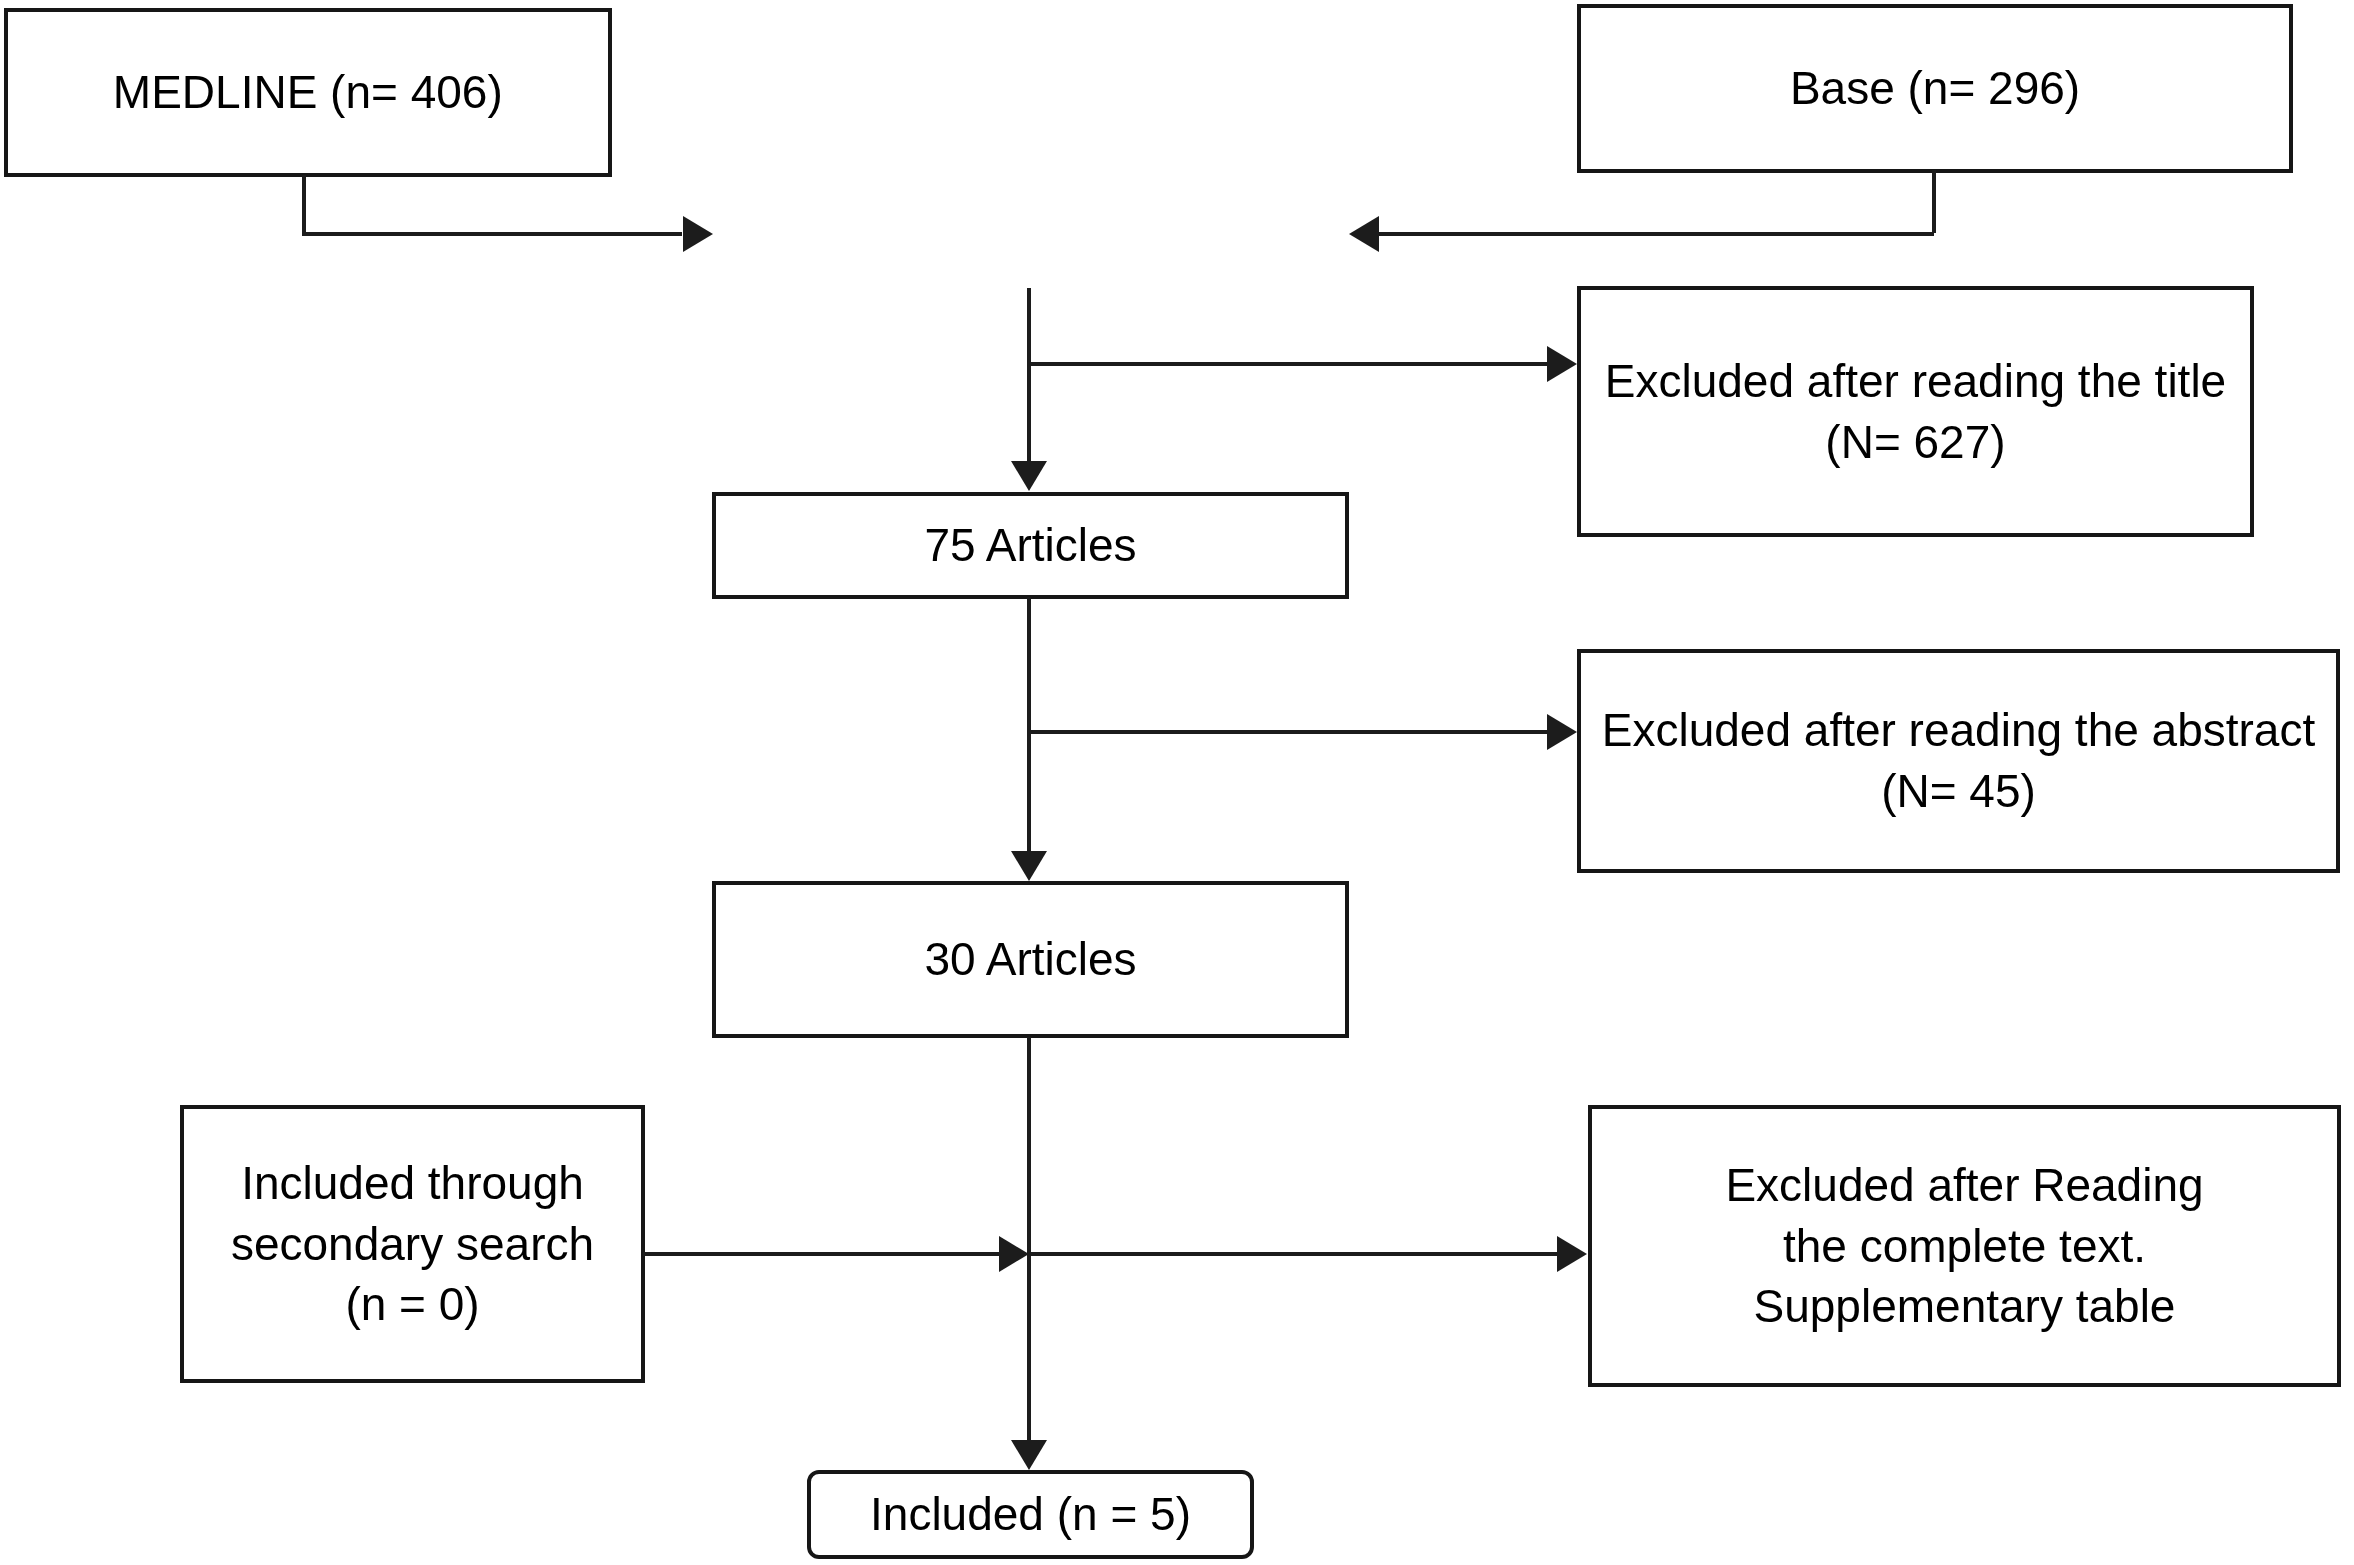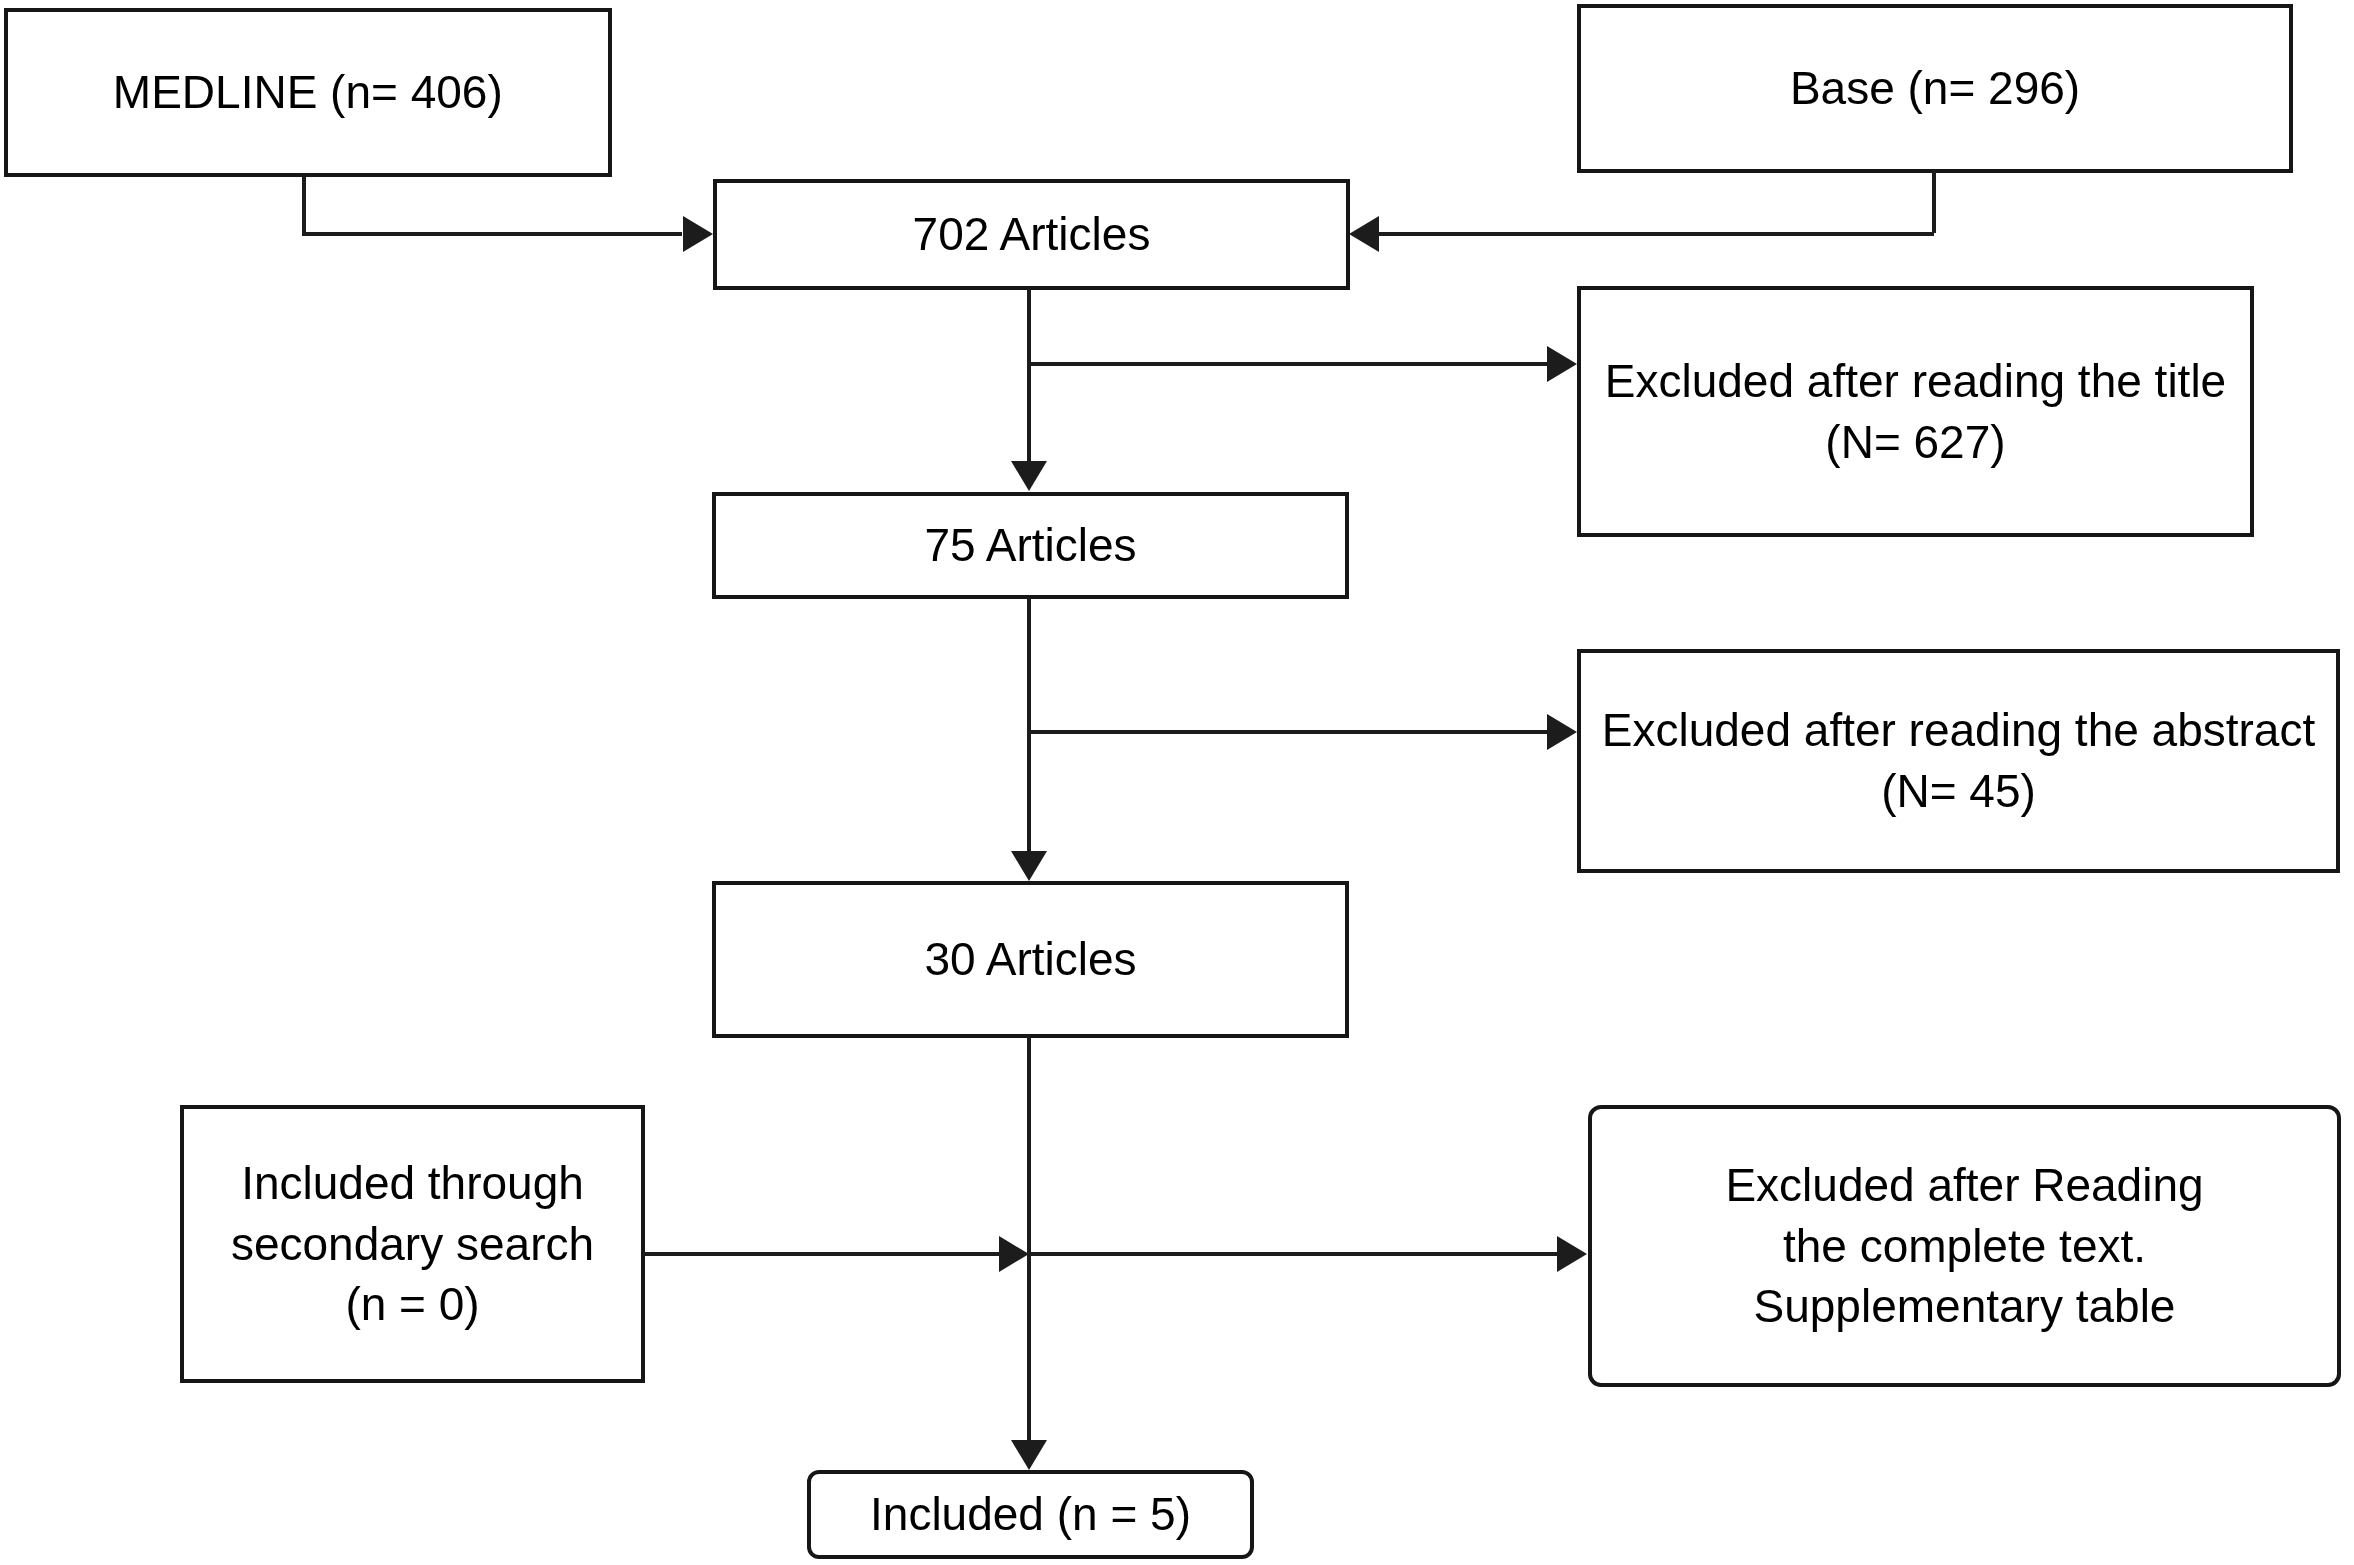--- a/index.html
+++ b/index.html
@@ -62,23 +62,20 @@
 <div class="canvas">
 
   <div class="box" style="left:3.8px;top:7.5px;width:608px;height:169px;">
     <span class="box-label">MEDLINE (n= 406)</span>
   </div>
 
   <div class="box" style="left:1577px;top:3.8px;width:716px;height:169px;">
     <span class="box-label">Base (n= 296)</span>
   </div>
 
-  <div class="box" style="left:713px;top:179px;width:637px;height:111px;">
-    <span class="box-label">702 Articles</span>
-  </div>
 
   <div class="box" style="left:1577px;top:286px;width:677px;height:251px;">
     <span class="box-label">Excluded after reading the title
 (N= 627)</span>
   </div>
 
   <div class="box" style="left:712px;top:492px;width:637px;height:107px;">
     <span class="box-label">75 Articles</span>
   </div>
 
@@ -90,21 +87,21 @@
   <div class="box" style="left:712px;top:881px;width:637px;height:157px;align-items:center;">
     <span class="box-label">30 Articles</span>
   </div>
 
   <div class="box" style="left:180px;top:1105px;width:465px;height:278px;">
     <span class="box-label">Included through
 secondary search
 (n = 0)</span>
   </div>
 
-  <div class="box" style="left:1588px;top:1105px;width:753px;height:282px;border-radius:13px;">
+  <div class="box" style="left:1588px;top:1105px;width:753px;height:282px;">
     <span class="box-label">Excluded after Reading
 the complete text.
 Supplementary table</span>
   </div>
 
   <div class="box" style="left:807px;top:1470px;width:447px;height:89px;border-radius:12px;">
     <span class="box-label">Included (n = 5)</span>
   </div>
 
   <div class="vline" style="left:302px;top:175px;height:58px;"></div>

